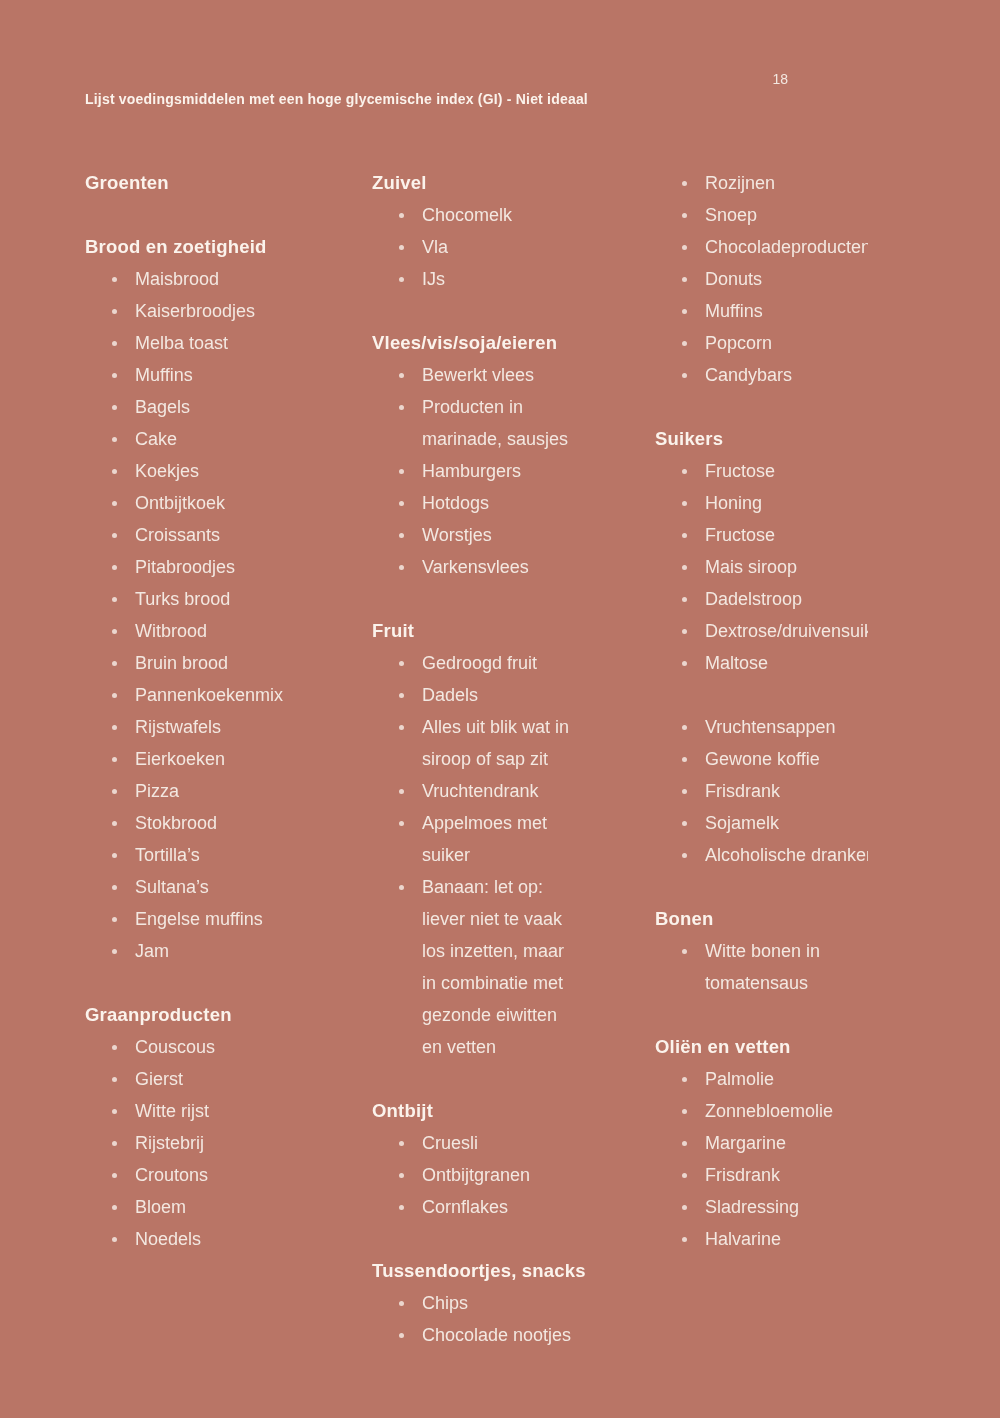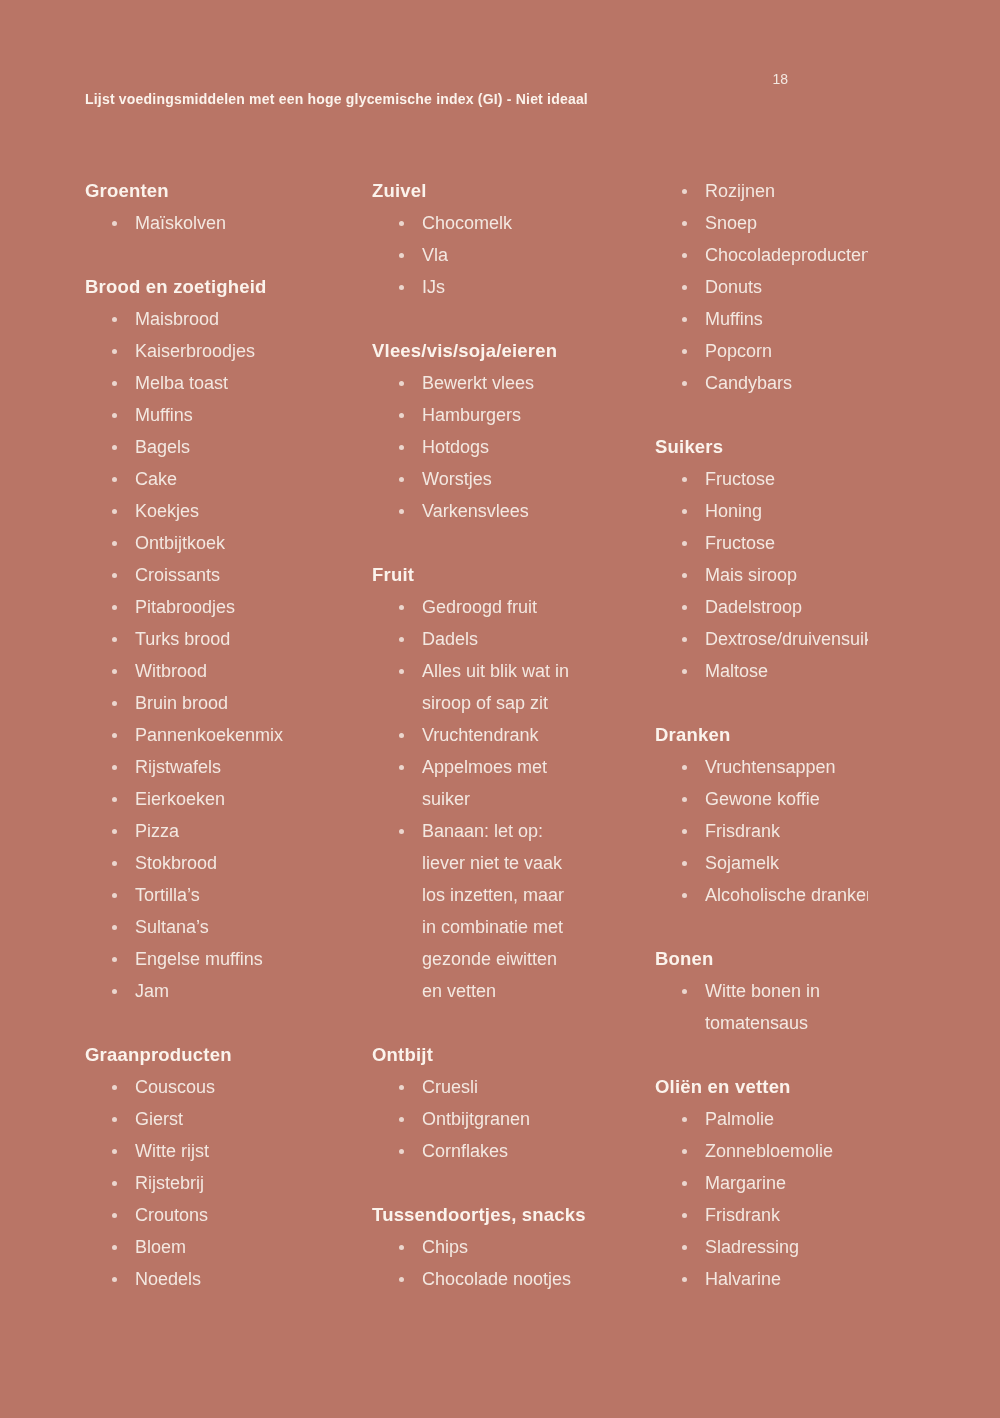--- a/index.html
+++ b/index.html
@@ -41,21 +41,21 @@
   .columns{
     display:flex;
     margin-top:44px;
     align-items:flex-start;
   }
   .column{ flex:0 0 auto; }
   .column.c1{ width:287px; }
   .column.c2{ width:283px; }
   .column.c3{ flex:1 1 auto; }
   .section{ margin-top:32px; }
-  .section:first-child{ margin-top:16px; }
+  .section:first-child{ margin-top:8px; }
   .heading{
     font-size:18.5px;
     font-weight:700;
     line-height:32px;
     letter-spacing:.2px;
     color:var(--heading);
   }
   ul.items{
     list-style:none;
     padding-left:50px;
@@ -84,23 +84,20 @@
 </head>
 <body>
 
 <div class="page">
   <div class="page-number">18</div>
   <h1 class="title">Lijst voedingsmiddelen met een hoge glycemische index (GI) - Niet ideaal</h1>
   <div class="columns">
     <div class="column c1">
         <section class="section">
           <h2 class="heading">Groenten</h2>
-          <ul class="items">
-            <li>Maïskolven</li>
-          </ul>
         </section>
         <section class="section">
           <h2 class="heading">Brood en zoetigheid</h2>
           <ul class="items">
             <li>Maisbrood</li>
             <li>Kaiserbroodjes</li>
             <li>Melba toast</li>
             <li>Muffins</li>
             <li>Bagels</li>
             <li>Cake</li>
@@ -141,20 +138,21 @@
           <ul class="items">
             <li>Chocomelk</li>
             <li>Vla</li>
             <li>IJs</li>
           </ul>
         </section>
         <section class="section">
           <h2 class="heading">Vlees/vis/soja/eieren</h2>
           <ul class="items">
             <li>Bewerkt vlees</li>
+            <li>Producten in marinade, sausjes</li>
             <li>Hamburgers</li>
             <li>Hotdogs</li>
             <li>Worstjes</li>
             <li>Varkensvlees</li>
           </ul>
         </section>
         <section class="section">
           <h2 class="heading">Fruit</h2>
           <ul class="items">
             <li>Gedroogd fruit</li>
@@ -199,21 +197,20 @@
             <li>Fructose</li>
             <li>Honing</li>
             <li>Fructose</li>
             <li>Mais siroop</li>
             <li>Dadelstroop</li>
             <li>Dextrose/druivensuiker</li>
             <li>Maltose</li>
           </ul>
         </section>
         <section class="section">
-          <h2 class="heading">Dranken</h2>
           <ul class="items">
             <li>Vruchtensappen</li>
             <li>Gewone koffie</li>
             <li>Frisdrank</li>
             <li>Sojamelk</li>
             <li>Alcoholische dranken</li>
           </ul>
         </section>
         <section class="section">
           <h2 class="heading">Bonen</h2>

